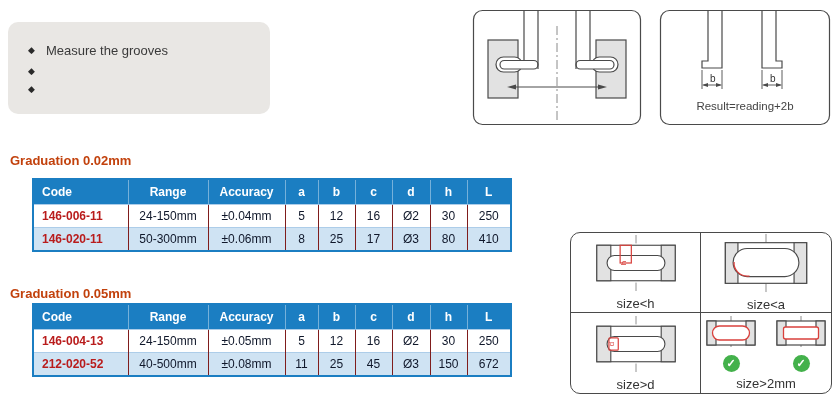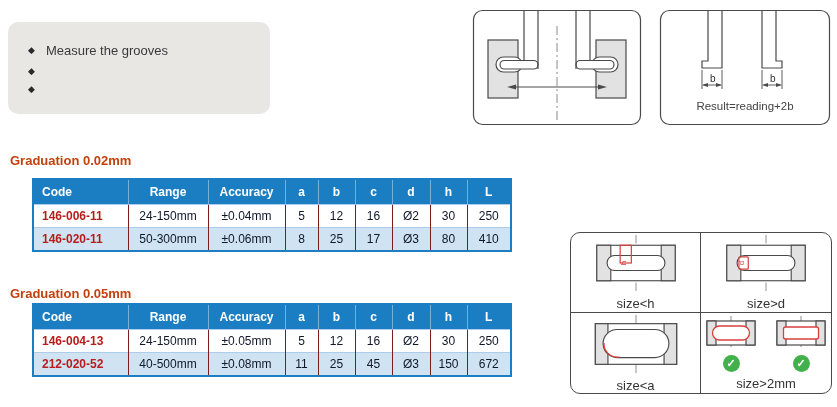--- a/index.html
+++ b/index.html
@@ -223,42 +223,42 @@
         <rect class="gray" x="3" y="12" width="15" height="38"></rect>
         <rect class="gray" x="72" y="12" width="15" height="38"></rect>
         <rect class="lnf" x="14" y="23" width="62" height="16" rx="8"></rect>
         <rect class="red" x="28" y="12" width="12" height="19"></rect>
         <text class="redtxt" x="34" y="31" transform="rotate(-90 34 31)" text-anchor="middle">h</text>
       </svg>
       <div class="ulabel">size&lt;h</div>
     </div>
 
     <div class="ucell">
+      <svg width="88" height="60" viewBox="0 0 90 62">
+        <path class="cl" d="M45,1 V61"></path>
+        <rect class="lnf" x="3" y="10" width="84" height="42"></rect>
+        <rect class="gray" x="3" y="10" width="13" height="42"></rect>
+        <rect class="gray" x="74" y="10" width="13" height="42"></rect>
+        <rect class="lnf" x="11" y="16" width="68" height="29" rx="14.5"></rect>
+        <path class="red" d="M12,30 A13.5,13.5 0 0 0 25.5,44.5 L28,44.5"></path>
+      </svg>
+      <div class="ulabel">size&lt;a</div>
+    </div>
+
+    <div class="ucell">
       <svg width="84" height="58" viewBox="0 0 90 62">
         <path class="cl" d="M45,1 V61"></path>
         <rect class="lnf" x="3" y="12" width="84" height="38"></rect>
         <rect class="gray" x="3" y="12" width="15" height="38"></rect>
         <rect class="gray" x="72" y="12" width="15" height="38"></rect>
         <rect class="lnf" x="14" y="23" width="62" height="16" rx="8"></rect>
         <rect class="red" x="16" y="24.5" width="10" height="13" rx="1"></rect>
         <text class="redtxt" x="21" y="31" transform="rotate(-90 21 31)" text-anchor="middle">d</text>
       </svg>
       <div class="ulabel">size&gt;d</div>
-    </div>
-
-    <div class="ucell">
-      <svg width="88" height="60" viewBox="0 0 90 62">
-        <path class="cl" d="M45,1 V61"></path>
-        <rect class="lnf" x="3" y="10" width="84" height="42"></rect>
-        <rect class="gray" x="3" y="10" width="13" height="42"></rect>
-        <rect class="gray" x="74" y="10" width="13" height="42"></rect>
-        <rect class="lnf" x="11" y="16" width="68" height="29" rx="14.5"></rect>
-        <path class="red" d="M12,30 A13.5,13.5 0 0 0 25.5,44.5 L28,44.5"></path>
-      </svg>
-      <div class="ulabel">size&lt;a</div>
     </div>
 
     <div class="ucell">
       <div class="minirow">
         <div class="minicol">
           <svg width="52" height="36" viewBox="0 0 52 36">
             <path class="cl" d="M26,1 V35"></path>
             <rect class="lnf" x="2" y="6" width="48" height="24"></rect>
             <rect class="gray" x="2" y="6" width="9" height="24"></rect>
             <rect class="gray" x="41" y="6" width="9" height="24"></rect>

